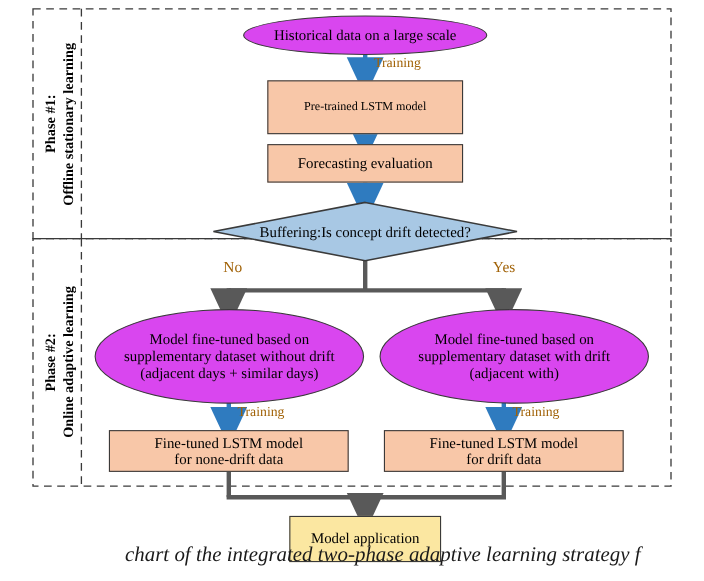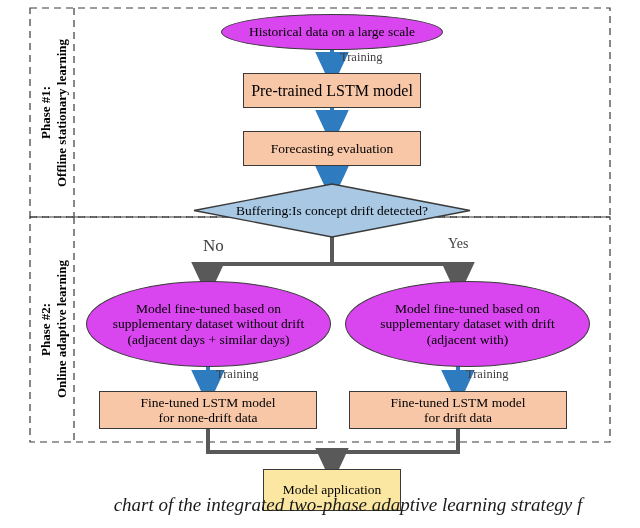--- a/index.html
+++ b/index.html
@@ -59,21 +59,21 @@
     writing-mode: vertical-rl;
     transform: rotate(180deg);
     line-height: 1.2;
     display: flex;
     align-items: center;
     justify-content: center;
   }
   .edge-label {
     position: absolute;
     font-family: "Liberation Serif", serif;
-    color: #404040;
+    color: #a16207;
     white-space: nowrap;
   }
   .caption {
     position: absolute;
     left: 0;
     top: 494px;
     width: 640px;
     font-family: "Liberation Serif", serif;
     font-style: italic;
     font-size: 19px;
@@ -132,21 +132,21 @@
   </div>
   <div class="phase-label" style="left:34px; top:217px; width:40px; height:225px; font-size:13px;">
     <span style="white-space:pre-line;">Phase #2:
 Online adaptive learning</span>
   </div>
 
   <div class="node ellipse" style="left:221px; top:14px; width:222px; height:36px; font-size:13.5px;">
     <span>Historical data on a large scale</span>
   </div>
 
-  <div class="node rect" style="left:243px; top:73px; width:178px; height:35px; font-size:16px;">
+  <div class="node rect" style="left:243px; top:73px; width:178px; height:49px; font-size:11px;">
     <span>Pre-trained LSTM model</span>
   </div>
 
   <div class="node rect" style="left:243px; top:131px; width:178px; height:35px; font-size:13.5px;">
     <span>Forecasting evaluation</span>
   </div>
 
   <div class="node" style="left:212px; top:190px; width:240px; height:42px; font-size:13.5px; flex-direction:row;">
     <span>Buffering:</span>
     <span>Is concept drift detected?</span>
@@ -172,19 +172,19 @@
   <div class="node rect" style="left:349px; top:391px; width:218px; height:38px; font-size:13.5px; flex-direction:column;">
     <span>Fine-tuned LSTM model</span>
     <span>for drift data</span>
   </div>
 
   <div class="node rect-yellow" style="left:263px; top:469px; width:138px; height:42px; font-size:13.5px;">
     <span>Model application</span>
   </div>
 
   <div class="edge-label" style="left:340px; top:50px; font-size:12.5px;">Training</div>
-  <div class="edge-label" style="left:203px; top:236px; font-size:17px;">No</div>
+  <div class="edge-label" style="left:203px; top:236px; font-size:14px;">No</div>
   <div class="edge-label" style="left:448px; top:236px; font-size:14px;">Yes</div>
   <div class="edge-label" style="left:216px; top:367px; font-size:12.5px;">Training</div>
   <div class="edge-label" style="left:466px; top:367px; font-size:12.5px;">Training</div>
 
   <div class="caption">chart of the integrated two-phase adaptive learning strategy f</div>
 </div>
 
 </body></html>

